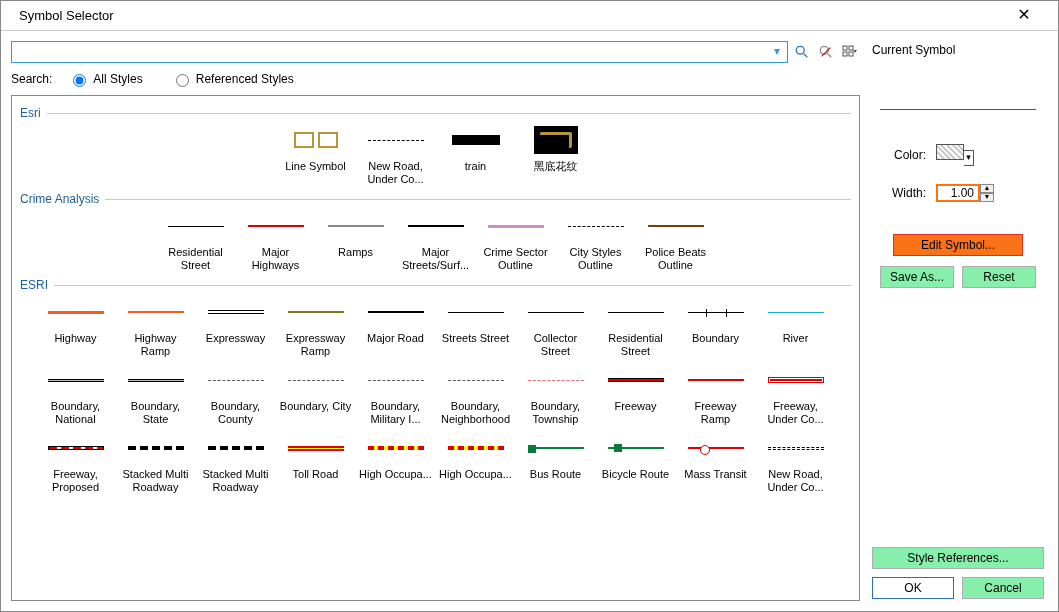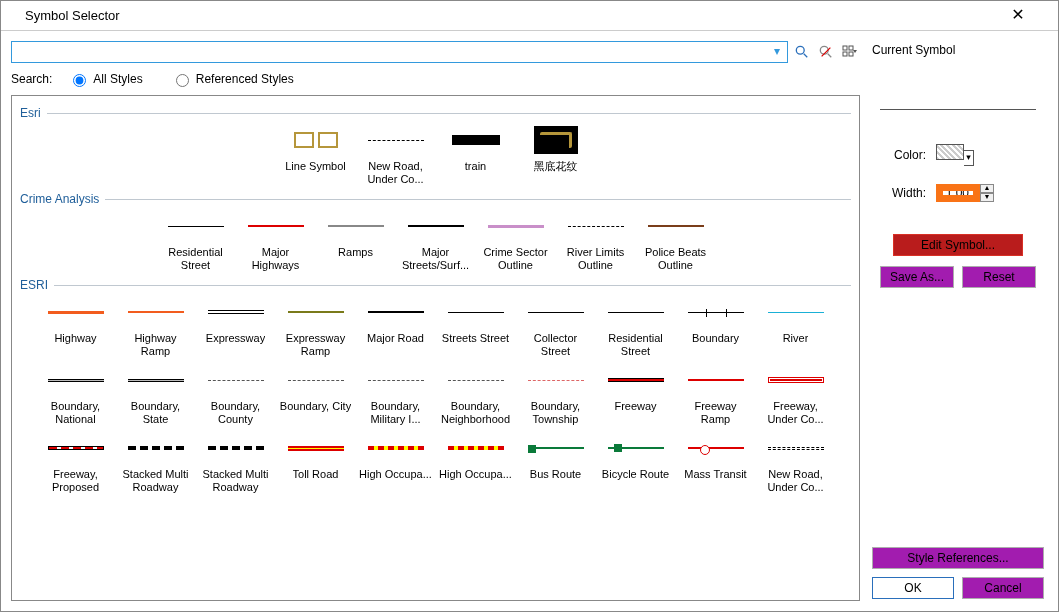--- a/index.html
+++ b/index.html
@@ -1,18 +1,18 @@
 <!DOCTYPE html>
 <html><head>
 <meta charset="utf-8">
 <style>
 * { box-sizing: border-box; font-family: "Segoe UI", Tahoma, sans-serif; font-size: 12px; }
 body { margin: 0; background: #e0e0e0; }
 .dialog { width: 1059px; height: 612px; background: #fff; border: 1px solid #888; position: relative; display: flex; flex-direction: column; }
-.titlebar { height: 30px; background: #fff; border-bottom: 1px solid #ccc; display: flex; align-items: center; padding: 0 24px; }
+.titlebar { height: 30px; background: #fff; border-bottom: 1px solid #ccc; display: flex; align-items: center; padding: 0 18px; }
 .titlebar .title { flex: 1; font-size: 13px; }
 .titlebar .close { width: 32px; height: 24px; text-align: center; line-height: 22px; font-size: 16px; cursor: pointer; }
 .body { flex: 1; display: flex; padding: 10px; gap: 8px; overflow: hidden; }
 .left { flex: 1; display: flex; flex-direction: column; gap: 6px; min-width: 0; }
 .searchrow { display: flex; align-items: center; gap: 4px; }
 .searchbox { flex: 1; height: 22px; border: 1px solid #3399dd; background: #fff; position: relative; }
 .searchbox input { width: calc(100% - 20px); height: 100%; border: none; outline: none; padding: 0 4px; }
 .searchbox .dd { position: absolute; right: 2px; top: 2px; width: 16px; height: 16px; color: #3399dd; text-align: center; line-height: 14px; cursor: pointer; }
 .iconbtn { width: 20px; height: 20px; border: 1px solid transparent; display: flex; align-items: center; justify-content: center; cursor: pointer; }
 .radiorow { display: flex; align-items: center; gap: 28px; padding: 2px 0; }
@@ -26,25 +26,25 @@
 .item .swatch { width: 64px; height: 32px; display: flex; align-items: center; justify-content: center; margin-bottom: 4px; }
 .item .label { font-size: 11px; line-height: 13px; max-height: 26px; overflow: hidden; }
 .right { width: 180px; display: flex; flex-direction: column; gap: 10px; padding: 2px 4px; }
 .right .hdr { font-size: 12px; }
 .preview { border-bottom: 1px solid #555; height: 1px; margin: 42px 8px 20px 8px; }
 .proprow { display: flex; align-items: center; gap: 10px; margin: 4px 4px; }
 .proprow .plabel { width: 50px; text-align: right; }
 .colorswatch { width: 28px; height: 16px; border: 1px solid #555; background: repeating-linear-gradient(45deg,#ccc,#ccc 2px,#fff 2px,#fff 4px); display:inline-block; }
 .colordd { width: 10px; height: 16px; border: 1px solid #555; border-left: none; display:inline-block; text-align:center; line-height:12px; font-size:9px; cursor:pointer; }
 .numbox { display: flex; }
-.numbox input { width: 44px; height: 18px; border: 7px solid #f97316; text-align: right; padding-right: 4px; }
+.numbox input { width: 44px; height: 18px; border: 2px solid #f97316; text-align: right; padding-right: 4px; }
 .spin { display: flex; flex-direction: column; }
 .spin span { width: 14px; height: 9px; border: 1px solid #888; font-size: 7px; line-height: 6px; text-align: center; cursor: pointer; background:#f0f0f0; }
-.btn { height: 22px; border: 1px solid #adadad; background: #a21caf; cursor: pointer; padding: 0 8px; }
-.btn.highlight { border: 1px solid #d93025; background:#b91c1c; }
+.btn { height: 22px; border: 1px solid #adadad; background: #86efac; cursor: pointer; padding: 0 8px; }
+.btn.highlight { border: 1px solid #d93025; background:#f97316; }
 .btnrow { display: flex; gap: 8px; justify-content: center; }
 .footer { display: flex; justify-content: flex-end; gap: 8px; padding: 6px 10px 10px 10px; }
 .footer .btn { width: 94px; }
 .footer .btn.primary { border: 1px solid #2a6fbb; background:#fff; }
 .style-ref-wrap { margin-top:auto; }
 
 .ln { width: 56px; }
 .ln.thin-black { border-top: 1px solid #000; }
 .ln.red { border-top: 2px solid #d00; }
 .ln.black2 { border-top: 2px solid #000; }
@@ -202,21 +202,21 @@
             <div class="item">
               <div class="swatch">
                 <div class="ln pink"></div>
               </div>
               <div class="label">Crime Sector Outline</div>
             </div>
             <div class="item">
               <div class="swatch">
                 <div class="ln dashdot"></div>
               </div>
-              <div class="label">River Limits Outline</div>
+              <div class="label">City Styles Outline</div>
             </div>
             <div class="item">
               <div class="swatch">
                 <div class="ln brown"></div>
               </div>
               <div class="label">Police Beats Outline</div>
             </div>
           </div>
           <div class="group-header">
             <span>ESRI</span>

